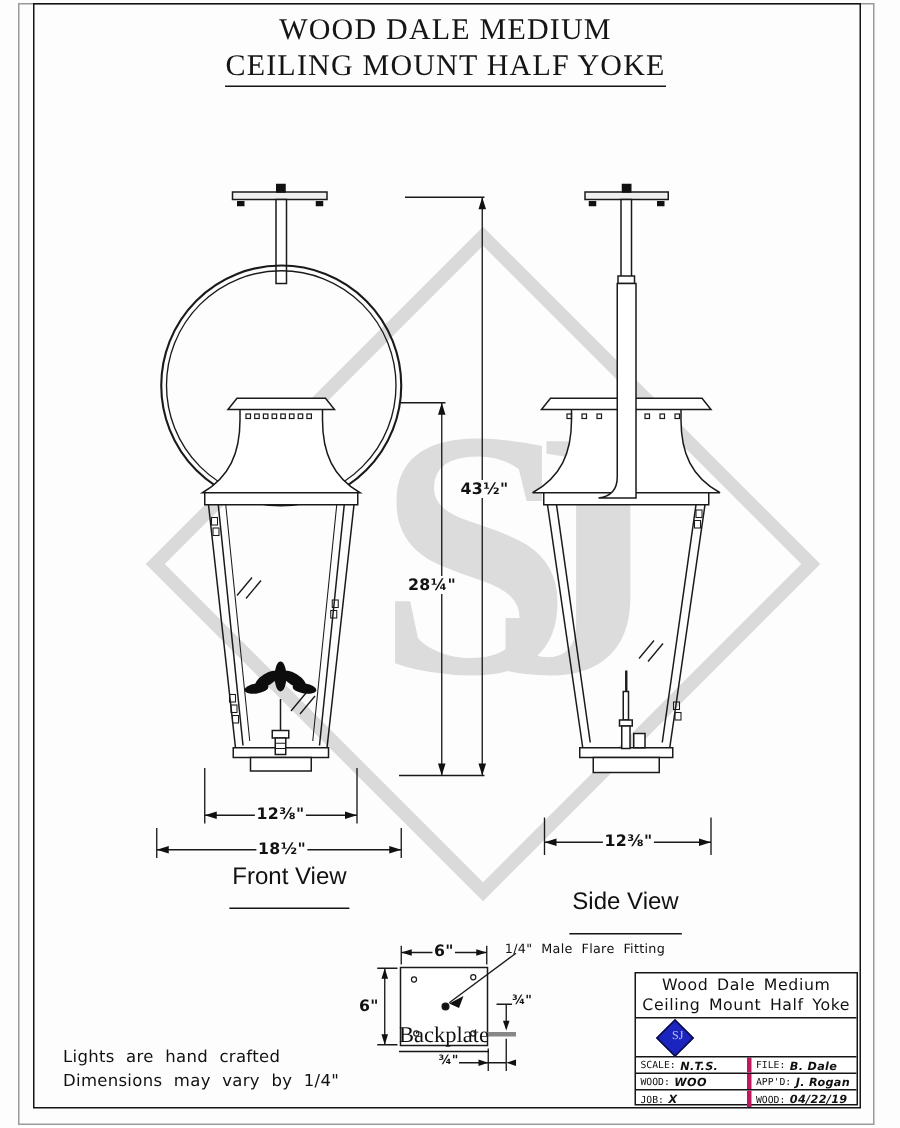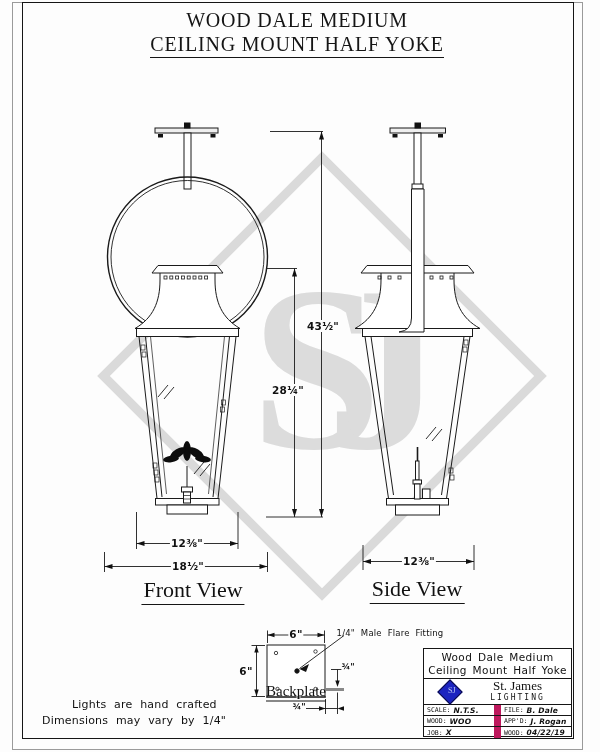--- a/index.html
+++ b/index.html
@@ -15,42 +15,42 @@
            color:#dcdcdc;letter-spacing:-55px;padding-right:55px;}
   
   .hdr{position:absolute;left:22px;top:9px;width:550px;text-align:center;z-index:2;
        font-family:"Liberation Serif",serif;font-size:20px;letter-spacing:0.8px;color:#151515;}
   .hdr .l2{display:inline-block;border-bottom:1.5px solid #151515;padding-bottom:1px;margin-top:1px;}
   svg.draw{position:absolute;left:0;top:0;z-index:2;}
   
   .lbl{position:absolute;transform:translate(-50%,-50%);z-index:3;white-space:nowrap;}
   .dim{font-size:10.5px;font-weight:600;background:#fdfdfd;padding:0 1px;letter-spacing:0.3px;}
   .dim-sm{font-size:8.5px;font-weight:600;background:#fdfdfd;}
-  .viewlab{font-family:Liberation Serif, serif;font-size:22px;border-bottom:1.2px solid #151515;
-           padding:0 2px 1px 2px;background:transparent;}
+  .viewlab{font-family:Liberation Sans, sans-serif;font-size:16px;border-bottom:1.2px solid #151515;
+           padding:0 2px 11px 2px;background:transparent;}
   .bplab{font-family:"Liberation Serif",serif;font-size:15px;border-bottom:1.2px solid #151515;padding-bottom:1px;}
   .cad{font-size:8.5px;word-spacing:3px;letter-spacing:0.2px;}
   .note{position:absolute;left:42px;z-index:3;font-size:11px;word-spacing:4px;letter-spacing:0.2px;}
   
   .tb{position:absolute;left:423px;top:648px;width:149px;height:89px;background:#fff;
       border:1.5px solid #151515;box-sizing:border-box;z-index:4;}
   .tb-title{height:30px;border-bottom:1.5px solid #151515;box-sizing:border-box;text-align:center;
             font-size:10.5px;line-height:13px;padding-top:2px;letter-spacing:0.4px;word-spacing:2px;}
   .tb-logo{position:relative;height:26px;border-bottom:1.5px solid #151515;box-sizing:border-box;}
   .sj-diamond{position:absolute;left:17px;top:4px;width:16px;height:16px;background:#1c24c0;
               transform:rotate(45deg);border:1px solid #0a0a46;}
   .sj-diamond span{position:absolute;left:0;top:1px;width:16px;text-align:center;transform:rotate(-45deg);
               font-family:"Liberation Serif",serif;font-size:8px;color:#b9c4f2;}
   .tb-name{position:absolute;left:40px;top:0;right:0;text-align:center;}
   .tb-name .nm{font-family:"Liberation Serif",serif;font-size:13px;line-height:14px;}
   .tb-name .sub{font-family:"DejaVu Sans Mono",monospace;font-size:8px;letter-spacing:2px;line-height:9px;}
   .tb-row{display:flex;height:11px;border-bottom:1px solid #151515;box-sizing:border-box;}
   .tb-row:last-child{border-bottom:none;}
   .tb-cell{display:flex;align-items:center;box-sizing:border-box;padding-left:3px;overflow:hidden;}
-  .tb-cell.c1{width:77px;border-right:7px solid #be185d;}
+  .tb-cell.c1{width:77px;border-right:3px solid #be185d;}
   .tb-cell.c2{flex:1;}
   .tb-lab{font-family:"DejaVu Sans Mono",monospace;font-size:6.5px;margin-right:3px;}
   .tb-val{font-size:7.5px;font-weight:bold;letter-spacing:0.2px;font-style:italic;}
 </style>
 </head>
 <body>
 
 <div id="page">
 
   <div class="wm-diamond"></div>
@@ -240,39 +240,35 @@
   <span class="lbl dim" style="left:187px;top:543px;">12⅜"</span>
   <span class="lbl dim" style="left:188px;top:566px;">18½"</span>
   <span class="lbl dim" style="left:419px;top:561px;">12⅜"</span>
   <span class="lbl dim" style="left:296px;top:634px;">6"</span>
   <span class="lbl dim" style="left:246px;top:671px;">6"</span>
   <span class="lbl dim-sm" style="left:348px;top:667px;">¾"</span>
   <span class="lbl dim-sm" style="left:299px;top:707px;">¾"</span>
   <span class="lbl cad" style="left:390px;top:633px;">1/4" Male Flare Fitting</span>
 
   <span class="lbl viewlab" style="left:193px;top:591px;">Front View</span>
-  <span class="lbl viewlab" style="left:417px;top:590px;">Side View</span>
-  <span class="lbl bplab" style="left:296px;top:692px;text-decoration:underline;">Backplate</span>
-
-  <div class="note" style="top:698px;margin-left:30px;">Lights are hand crafted</div>
+  <span class="lbl viewlab" style="left:417px;top:608px;">Side View</span>
+  <span class="lbl bplab" style="left:296px;top:692px;">Backplate</span>
+
+  <div class="note" style="top:698px;">Lights are hand crafted</div>
   <div class="note" style="top:714px;">Dimensions may vary by 1/4"</div>
 
   <div class="tb">
     <div class="tb-title">
       <div>Wood Dale Medium</div>
       <div>Ceiling Mount Half Yoke</div>
     </div>
     <div class="tb-logo">
       <div class="sj-diamond">
         <span>SJ</span>
       </div>
-      <div class="tb-name">
-        <div class="nm">St. James</div>
-        <div class="sub">LIGHTING</div>
-      </div>
     </div>
     <div class="tb-row">
       <div class="tb-cell c1">
           <span class="tb-lab">SCALE:</span>
           <span class="tb-val">N.T.S.</span>
         </div>
       <div class="tb-cell c2">
           <span class="tb-lab">FILE:</span>
           <span class="tb-val">B. Dale</span>
         </div>

